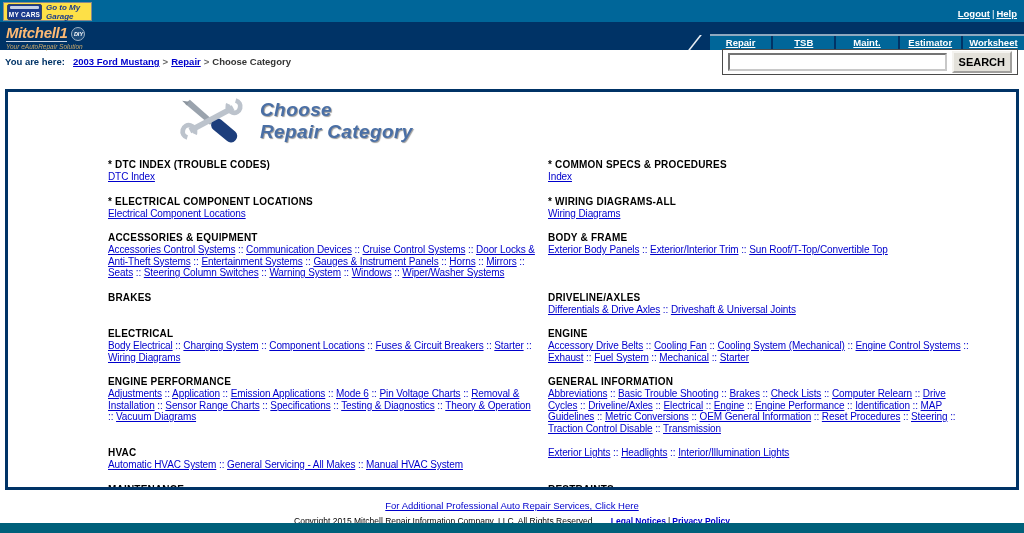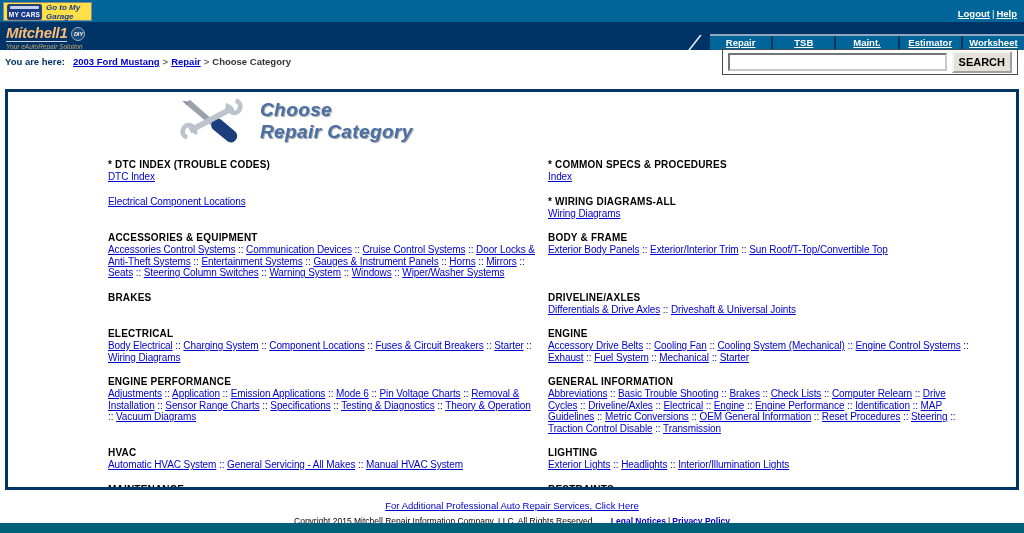--- a/index.html
+++ b/index.html
@@ -149,20 +149,21 @@
   <div class="cat-grid">
       <div class="cat-cell right">
         <div class="cat-heading">* DTC INDEX (TROUBLE CODES)</div>
         <div class="cat-links"><a class="cat-link">DTC Index</a></div>
       </div>
       <div class="cat-cell left">
         <div class="cat-heading">* COMMON SPECS &amp; PROCEDURES</div>
         <div class="cat-links"><a class="cat-link">Index</a></div>
       </div>
       <div class="cat-cell left">
+        <div class="cat-heading">* ELECTRICAL COMPONENT LOCATIONS</div>
         <div class="cat-links"><a class="cat-link">Electrical Component Locations</a></div>
       </div>
       <div class="cat-cell right">
         <div class="cat-heading">* WIRING DIAGRAMS-ALL</div>
         <div class="cat-links"><a class="cat-link">Wiring Diagrams</a></div>
       </div>
       <div class="cat-cell left">
         <div class="cat-heading">ACCESSORIES &amp; EQUIPMENT</div>
         <div class="cat-links"><a class="cat-link">Accessories Control Systems</a><span class="sep"> :: </span><a class="cat-link">Communication Devices</a><span class="sep"> :: </span><a class="cat-link">Cruise Control Systems</a><span class="sep"> :: </span><a class="cat-link">Door Locks &amp; Anti-Theft Systems</a><span class="sep"> :: </span><a class="cat-link">Entertainment Systems</a><span class="sep"> :: </span><a class="cat-link">Gauges &amp; Instrument Panels</a><span class="sep"> :: </span><a class="cat-link">Horns</a><span class="sep"> :: </span><a class="cat-link">Mirrors</a><span class="sep"> :: </span><a class="cat-link">Seats</a><span class="sep"> :: </span><a class="cat-link">Steering Column Switches</a><span class="sep"> :: </span><a class="cat-link">Warning System</a><span class="sep"> :: </span><a class="cat-link">Windows</a><span class="sep"> :: </span><a class="cat-link">Wiper/Washer Systems</a></div>
       </div>
@@ -191,21 +192,20 @@
       </div>
       <div class="cat-cell right">
         <div class="cat-heading">GENERAL INFORMATION</div>
         <div class="cat-links"><a class="cat-link">Abbreviations</a><span class="sep"> :: </span><a class="cat-link">Basic Trouble Shooting</a><span class="sep"> :: </span><a class="cat-link">Brakes</a><span class="sep"> :: </span><a class="cat-link">Check Lists</a><span class="sep"> :: </span><a class="cat-link">Computer Relearn</a><span class="sep"> :: </span><a class="cat-link">Drive Cycles</a><span class="sep"> :: </span><a class="cat-link">Driveline/Axles</a><span class="sep"> :: </span><a class="cat-link">Electrical</a><span class="sep"> :: </span><a class="cat-link">Engine</a><span class="sep"> :: </span><a class="cat-link">Engine Performance</a><span class="sep"> :: </span><a class="cat-link">Identification</a><span class="sep"> :: </span><a class="cat-link">MAP Guidelines</a><span class="sep"> :: </span><a class="cat-link">Metric Conversions</a><span class="sep"> :: </span><a class="cat-link">OEM General Information</a><span class="sep"> :: </span><a class="cat-link">Reset Procedures</a><span class="sep"> :: </span><a class="cat-link">Steering</a><span class="sep"> :: </span><a class="cat-link">Traction Control Disable</a><span class="sep"> :: </span><a class="cat-link">Transmission</a></div>
       </div>
       <div class="cat-cell left">
         <div class="cat-heading">HVAC</div>
         <div class="cat-links"><a class="cat-link">Automatic HVAC System</a><span class="sep"> :: </span><a class="cat-link">General Servicing - All Makes</a><span class="sep"> :: </span><a class="cat-link">Manual HVAC System</a></div>
       </div>
       <div class="cat-cell right">
-        <div class="cat-heading">LIGHTING</div>
         <div class="cat-links"><a class="cat-link">Exterior Lights</a><span class="sep"> :: </span><a class="cat-link">Headlights</a><span class="sep"> :: </span><a class="cat-link">Interior/Illumination Lights</a></div>
       </div>
       <div class="cat-cell left">
         <div class="cat-heading">MAINTENANCE</div>
       </div>
       <div class="cat-cell right">
         <div class="cat-heading">RESTRAINTS</div>
       </div>
     </div>
 </div>

